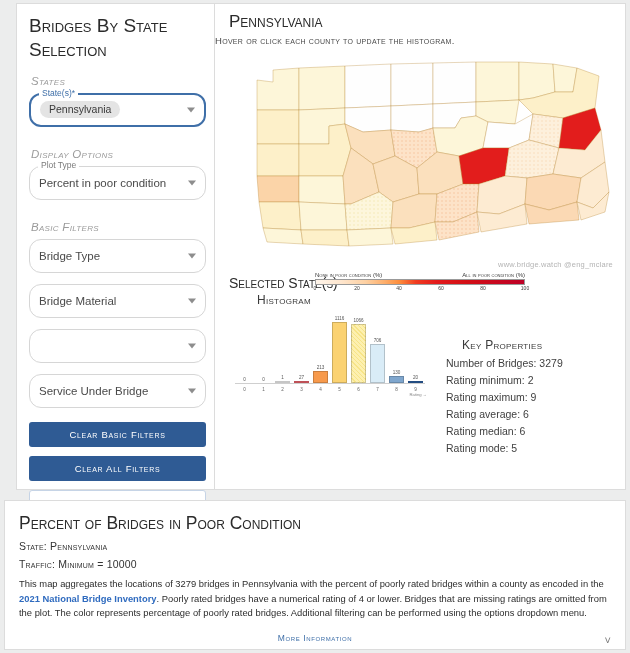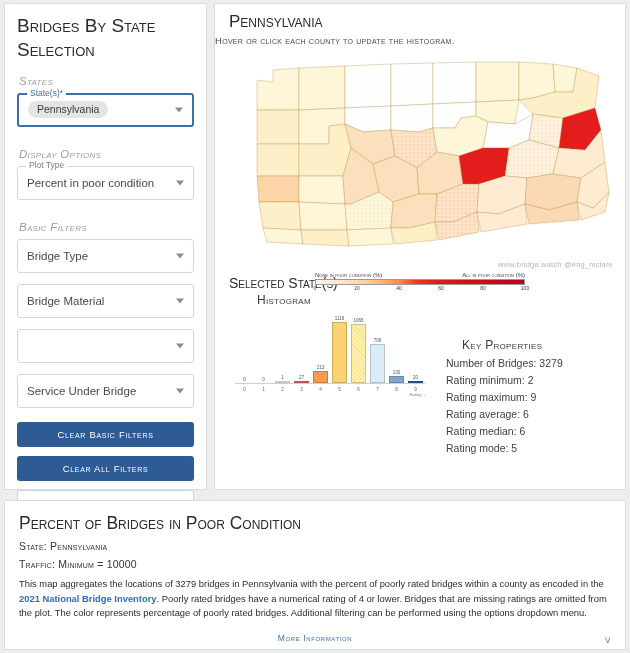--- a/index.html
+++ b/index.html
@@ -11,21 +11,21 @@
     overflow: hidden;
   }
   .app { width: 630px; height: 653px; position: relative; }
 
   
   .panel {
     background: #ffffff;
     border: 1px solid #dcdcdc;
     position: absolute;
   }
-  #left-panel  { left: 4px;  top: 3px; width: 203px; height: 487px; }
+  #left-panel  { left: 16px;  top: 3px; width: 203px; height: 487px; }
   #map-panel   { left: 214px; top: 3px; width: 412px; height: 487px; }
   #info-panel  { left: 4px;  top: 500px; width: 622px; height: 150px; }
   h1.title {
     margin: 0;
     padding: 10px 12px 0 12px;
     font-size: 19px;
     font-weight: 400;
     color: #2b2b2b;
     line-height: 1.28;
     font-variant: small-caps;
@@ -36,21 +36,21 @@
     font-style: italic;
     font-variant: small-caps;
     letter-spacing: .3px;
     margin: 0 0 6px 14px;
   }
 
   
   .field-wrap { margin: 0 12px 11px 12px; position: relative; }
   .fieldset {
     border: 1px solid #d6d6d6;
-    border-radius: 3px;
+    border-radius: 12px;
     height: 34px;
     position: relative;
     background: #fff;
   }
   .fieldset.focused { border: 2px solid #3f6fa8; }
   .legend {
     position: absolute;
     top: -6px; left: 8px;
     background: #fff;
     padding: 0 3px;

